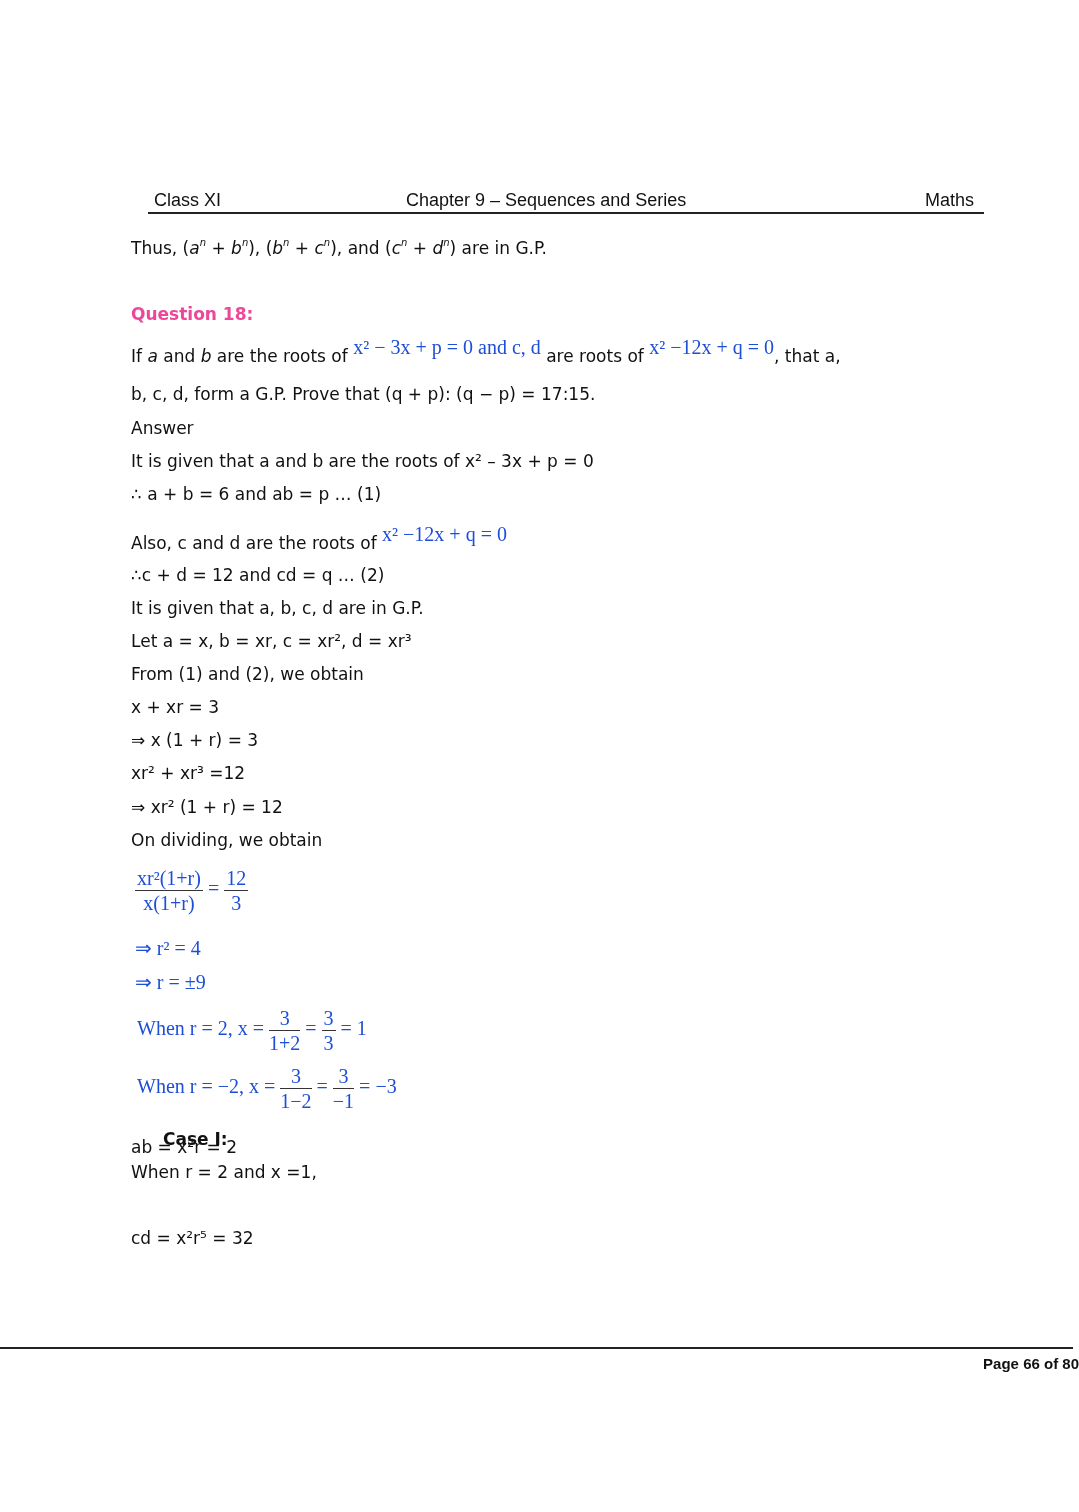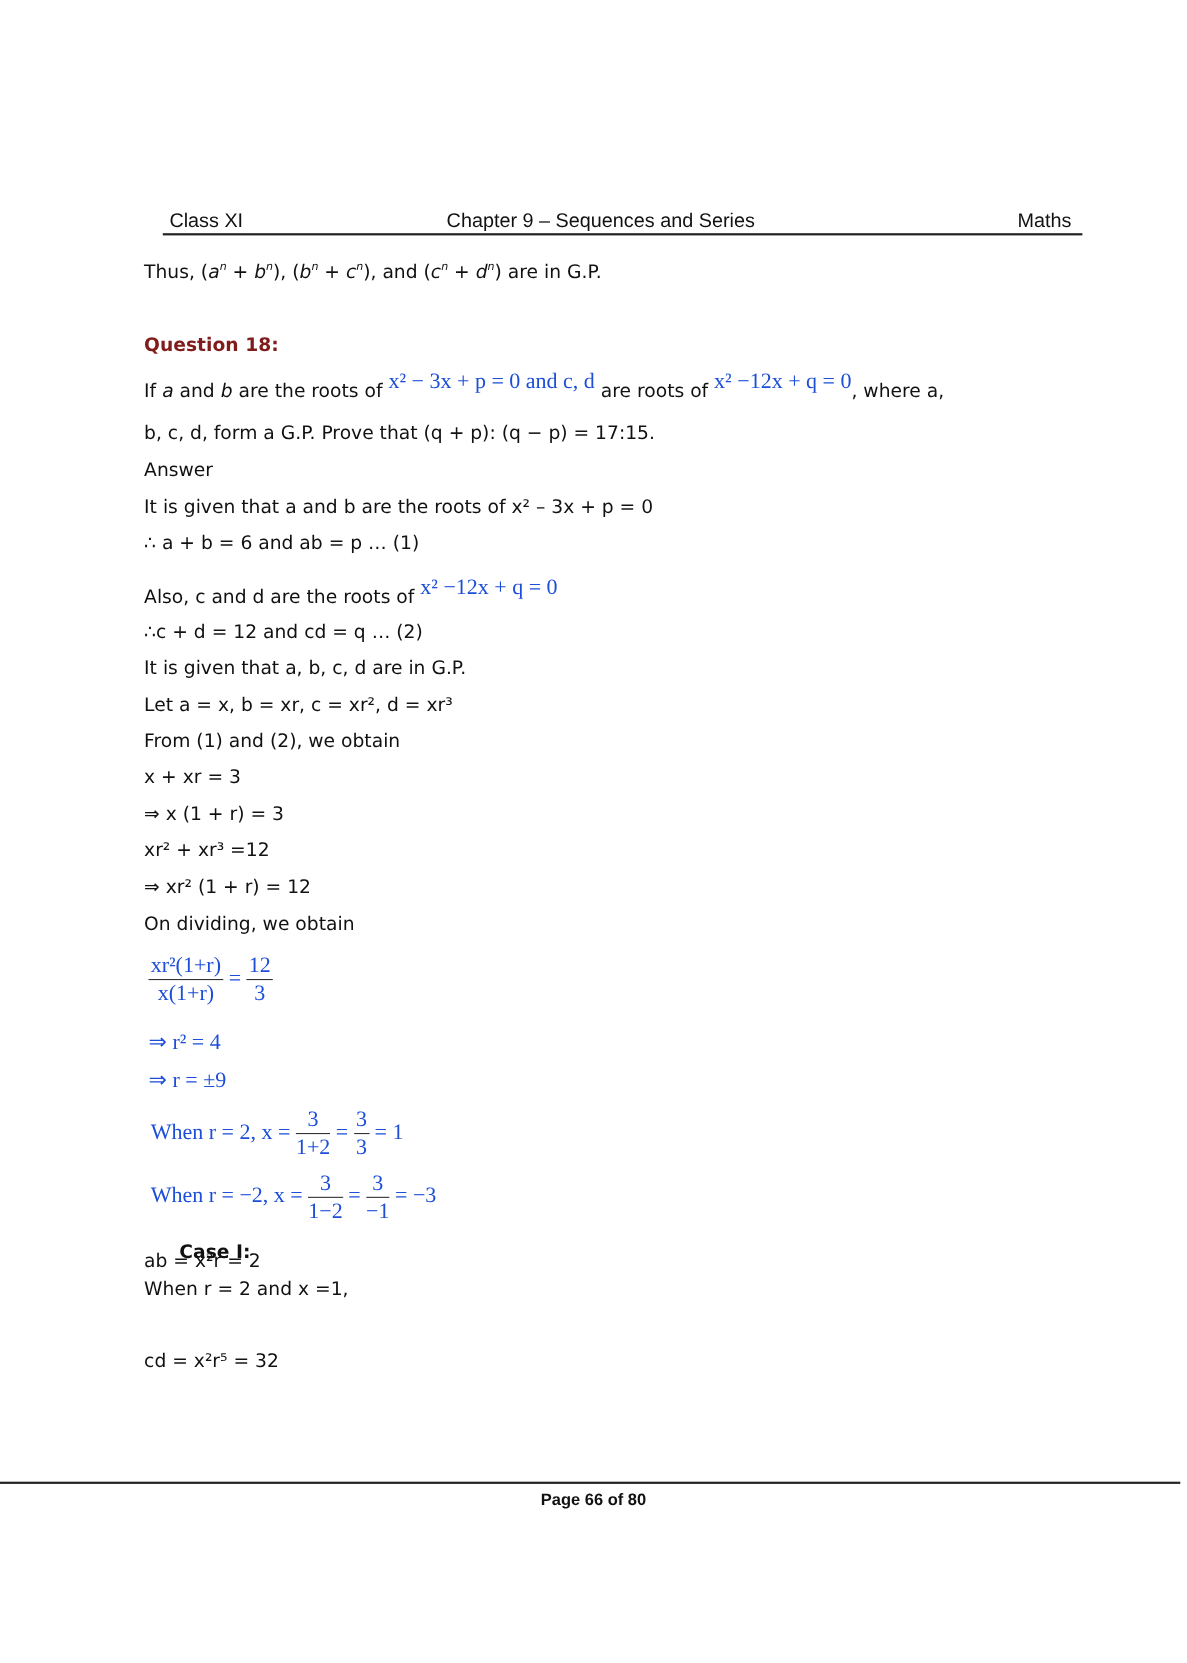--- a/index.html
+++ b/index.html
@@ -3,29 +3,29 @@
 <meta charset="utf-8">
 <style>
   html, body { margin:0; padding:0; background:#ffffff; }
   body { width:1079px; height:1512px; position:relative; overflow:hidden;
          font-family:"DejaVu Sans", sans-serif; color:#111; }
   .hdr { position:absolute; top:188px; left:125px; width:836px; height:24px;
          border-bottom:2px solid #222; font-family:"Liberation Sans", sans-serif; font-size:18px;margin-left:23px; }
   .hdr span { position:absolute; top:2px; }
   .line { position:absolute; left:131px; font-size:17px; white-space:nowrap; line-height:22px; }
   .math { font-family:"Liberation Serif", serif; font-size:20px; color:#1d4ed8; }
-  .q { color:#7f1d1d; font-weight:bold; }
+  .q { color:#ec4899; font-weight:bold; }
   .b { font-weight:bold;margin-left:32px; }
   i { font-style:italic; }
   sup { font-size:10px; vertical-align:8px; line-height:0; }
   .frac { display:inline-block; vertical-align:middle; text-align:center; }
   .frac .n { display:block; border-bottom:1px solid #333; padding:0 2px; line-height:24px; }
   .frac .d { display:block; line-height:24px; }
   .footrule { position:absolute; top:1347px; left:0; width:1073px; border-top:2px solid #222; }
-  .foot { position:absolute; top:1355px; left:0; width:1079px; text-align:center;
+  .foot { position:absolute; top:1355px; left:0; width:1079px; text-align:right;
           font-family:"Liberation Sans", sans-serif; font-weight:bold; font-size:15px; }
 </style>
 </head>
 <body>
 
 <div class="hdr">
   <span style="left:6px">Class XI</span>
   <span style="left:258px">Chapter 9 – Sequences and Series</span>
   <span style="right:10px">Maths</span>
 </div>
@@ -33,21 +33,21 @@
 <div class="line" style="top:237px">
   <span>Thus, </span>(<i>a</i><sup><i>n</i></sup> + <i>b</i><sup><i>n</i></sup>), (<i>b</i><sup><i>n</i></sup> + <i>c</i><sup><i>n</i></sup>), and (<i>c</i><sup><i>n</i></sup> + <i>d</i><sup><i>n</i></sup>) are in G.P.
 </div>
 
 <div class="line q" style="top:303px">Question 18:</div>
 
 <div class="line" style="top:344px">
   <span>If </span><i>a</i><span> and </span><i>b</i><span> are the roots of </span>
   <span class="math" style="position:relative;top:-8px">x² − 3x + p = 0 and c, d</span>
   <span> are roots of </span>
-  <span class="math" style="position:relative;top:-8px">x² −12x + q = 0</span><span>, where a,</span>
+  <span class="math" style="position:relative;top:-8px">x² −12x + q = 0</span><span>, that a,</span>
 </div>
 <div class="line" style="top:383px">b, c, d, form a G.P. Prove that (q + p): (q − p) = 17:15.</div>
 
 <div class="line" style="top:417px">Answer</div>
 <div class="line" style="top:450px">It is given that a and b are the roots of x² – 3x + p = 0</div>
 <div class="line" style="top:483px">∴ a + b = 6 and ab = p … (1)</div>
 <div class="line" style="top:531px">
   <span>Also, c and d are the roots of </span><span class="math" style="position:relative;top:-8px">x² −12x + q = 0</span>
 </div>
 <div class="line" style="top:564px">∴c + d = 12 and cd = q … (2)</div>

